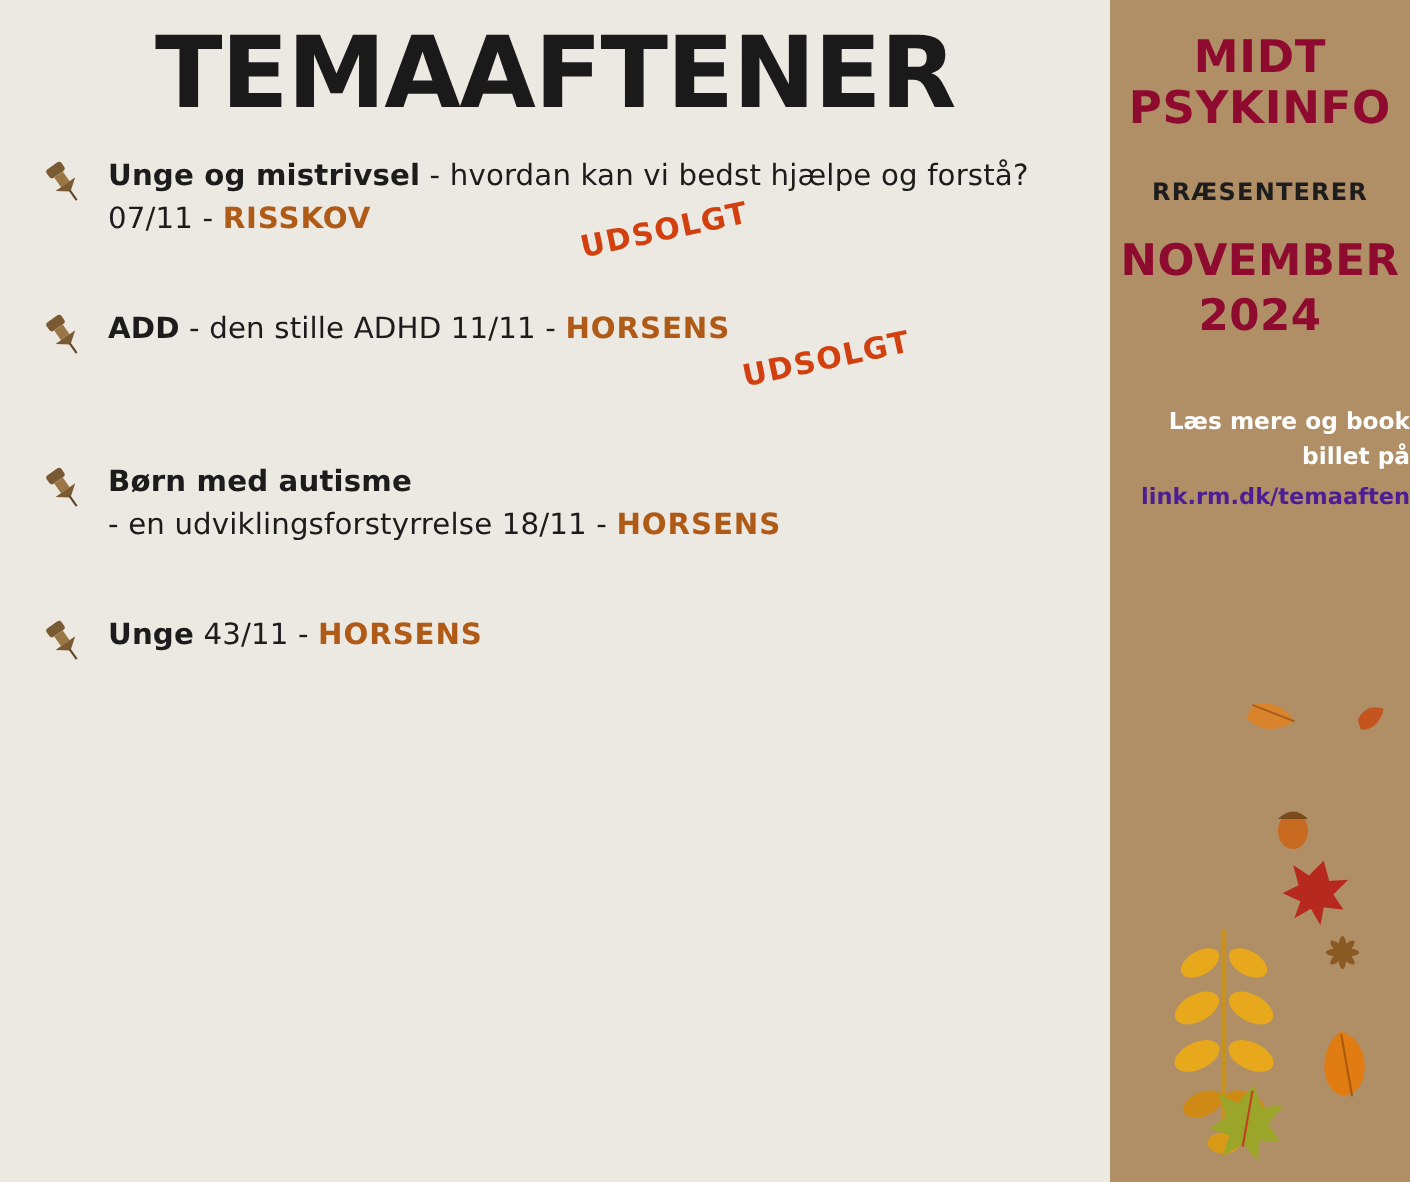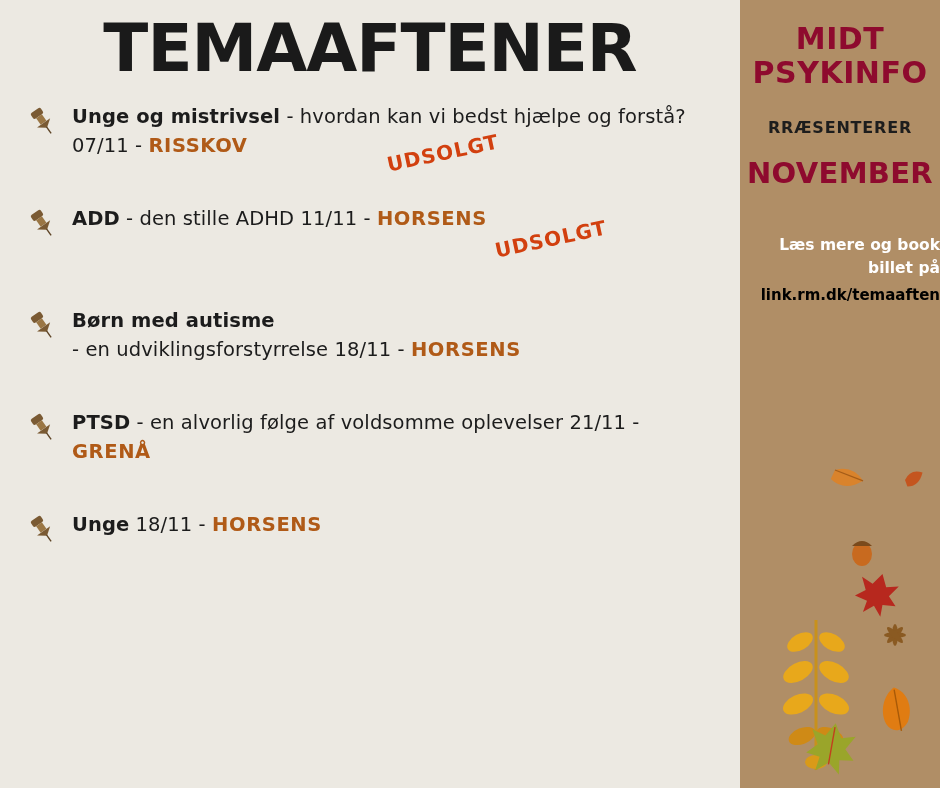--- a/index.html
+++ b/index.html
@@ -111,21 +111,21 @@
     text-align: right;
     margin-top: 42px;
     font-size: 15.5px;
     font-weight: bold;
     color: #ffffff;
     line-height: 1.5;
   }
   .booking .link {
     display: block;
     margin-top: 4px;
-    color: #000000;
+    color: #4c1d95;
     font-size: 15px;
   }
   .leaves { position: absolute; inset: 0; pointer-events: none; }
 </style>
 </head>
 <body>
 
 <div id="poster">
 
   <div class="left">
@@ -176,63 +176,49 @@
               <polygon points="9,18 25,18 17,24" fill="#7a5a33"></polygon>
               <rect x="16.4" y="23" width="1.4" height="8" fill="#5e4426"></rect>
             </g>
           </svg>
         </span>
         <span class="etext">
           <b>Børn med autisme</b><br><span> - en udviklingsforstyrrelse 18/11 - </span><span class="city">HORSENS</span>
         </span>
       </div>
 
-      <div class="event">
-        <span class="pin">
-          <svg width="34" height="34" viewBox="0 0 34 34">
-            <g transform="rotate(-35 17 17)">
-              <rect x="11" y="3" width="12" height="7" rx="2" fill="#7a5a33"></rect>
-              <rect x="13.5" y="10" width="7" height="8" fill="#9a7644"></rect>
-              <polygon points="9,18 25,18 17,24" fill="#7a5a33"></polygon>
-              <rect x="16.4" y="23" width="1.4" height="8" fill="#5e4426"></rect>
-            </g>
-          </svg>
-        </span>
-        <span class="etext">
-          <b>PTSD</b><span> - en alvorlig følge af voldsomme oplevelser 21/11 - </span><span class="city">GRENÅ</span>
-        </span>
-      </div>
-
-      <div class="event">
-        <span class="pin">
-          <svg width="34" height="34" viewBox="0 0 34 34">
-            <g transform="rotate(-35 17 17)">
-              <rect x="11" y="3" width="12" height="7" rx="2" fill="#7a5a33"></rect>
-              <rect x="13.5" y="10" width="7" height="8" fill="#9a7644"></rect>
-              <polygon points="9,18 25,18 17,24" fill="#7a5a33"></polygon>
-              <rect x="16.4" y="23" width="1.4" height="8" fill="#5e4426"></rect>
-            </g>
-          </svg>
-        </span>
-        <span class="etext">
-          <b>Unge</b><span> 18/11 - </span><span class="city">HORSENS</span>
+
+      <div class="event">
+        <span class="pin">
+          <svg width="34" height="34" viewBox="0 0 34 34">
+            <g transform="rotate(-35 17 17)">
+              <rect x="11" y="3" width="12" height="7" rx="2" fill="#7a5a33"></rect>
+              <rect x="13.5" y="10" width="7" height="8" fill="#9a7644"></rect>
+              <polygon points="9,18 25,18 17,24" fill="#7a5a33"></polygon>
+              <rect x="16.4" y="23" width="1.4" height="8" fill="#5e4426"></rect>
+            </g>
+          </svg>
+        </span>
+        <span class="etext">
+          <b>Unge</b><span> 43/11 - </span><span class="city">HORSENS</span>
         </span>
       </div>
 
     </div>
   </div>
 
   <div class="right">
     <div class="brand">
       <div>MIDT</div>
       <div>PSYKINFO</div>
     </div>
     <div class="presents">RRÆSENTERER</div>
     <div class="month">
       <div>NOVEMBER</div>
+      <div>2024</div>
     </div>
     <div class="booking">
       <span>Læs mere og book billet på</span>
       <span class="link">link.rm.dk/temaaften</span>
     </div>
 
     <svg class="leaves" width="200" height="788" viewBox="0 0 200 788">
 
       <g transform="translate(95,470) rotate(25)">
         <path d="M0 0 Q 14 -12 30 -2 Q 18 16 0 10 Z" fill="#d9832c"></path>

